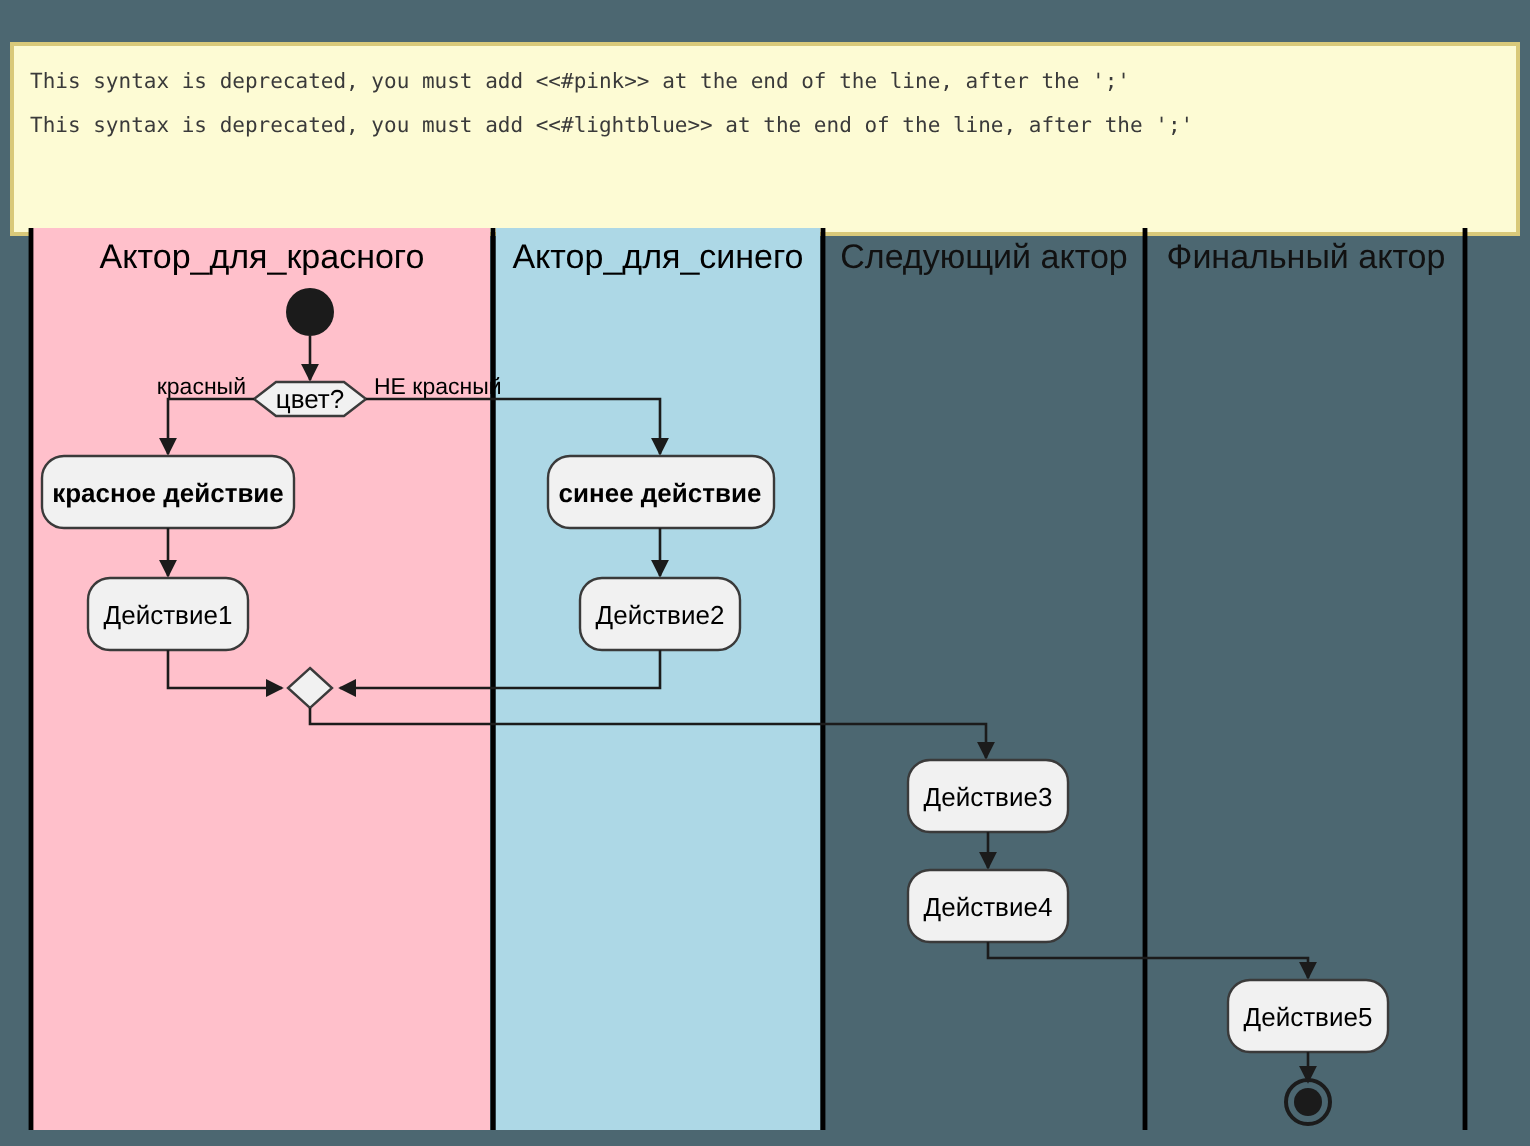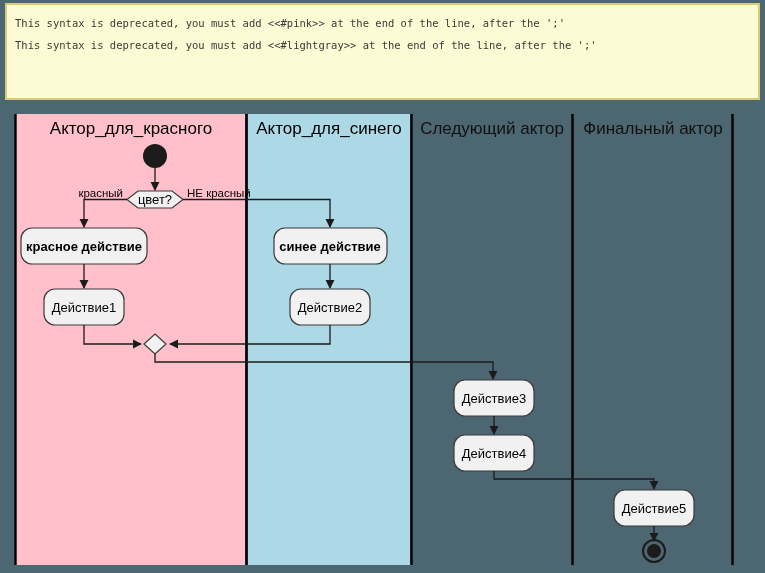--- a/index.html
+++ b/index.html
@@ -12,21 +12,21 @@
     height: 573px;
     position: relative;
     overflow: hidden;
     font-family: "Liberation Sans", sans-serif;
   }
 
   
   #warning-box {
     position: absolute;
     left: 5px;
-    top: 3px;
+    top: 21px;
     width: 755px;
     height: 97px;
     background: #fdfbd4;
     border: 2px solid #d9c97a;
     box-sizing: border-box;
     padding: 7px 8px 0 8px;
   }
   .warning-line {
     font-family: "DejaVu Sans Mono", "Liberation Mono", monospace;
     font-size: 10.5px;
@@ -73,21 +73,21 @@
   }
   .flow { fill: none; stroke: #1b1b1b; stroke-width: 1.3; }
   .lane-div { stroke: #000000; stroke-width: 2.4; }
   .act-box { fill: #f1f1f1; stroke: #3a3a3a; stroke-width: 1.2; }
 </style>
 </head>
 <body>
 
 <div id="warning-box">
   <div class="warning-line">This syntax is deprecated, you must add &lt;&lt;#pink&gt;&gt; at the end of the line, after the ';'</div>
-  <div class="warning-line">This syntax is deprecated, you must add &lt;&lt;#lightgray&gt;&gt; at the end of the line, after the ';'</div>
+  <div class="warning-line">This syntax is deprecated, you must add &lt;&lt;#lightblue&gt;&gt; at the end of the line, after the ';'</div>
 </div>
 
 <div id="diagram">
 <svg width="765" height="465" viewBox="0 0 765 465" xmlns="http://www.w3.org/2000/svg">
 
   <defs>
     <marker id="arrow" viewBox="0 0 10 10" refX="9" refY="5" markerWidth="7" markerHeight="7" orient="auto-start-reverse">
       <path d="M 0 0 L 10 5 L 0 10 z" fill="#1b1b1b"></path>
     </marker>
   </defs>

